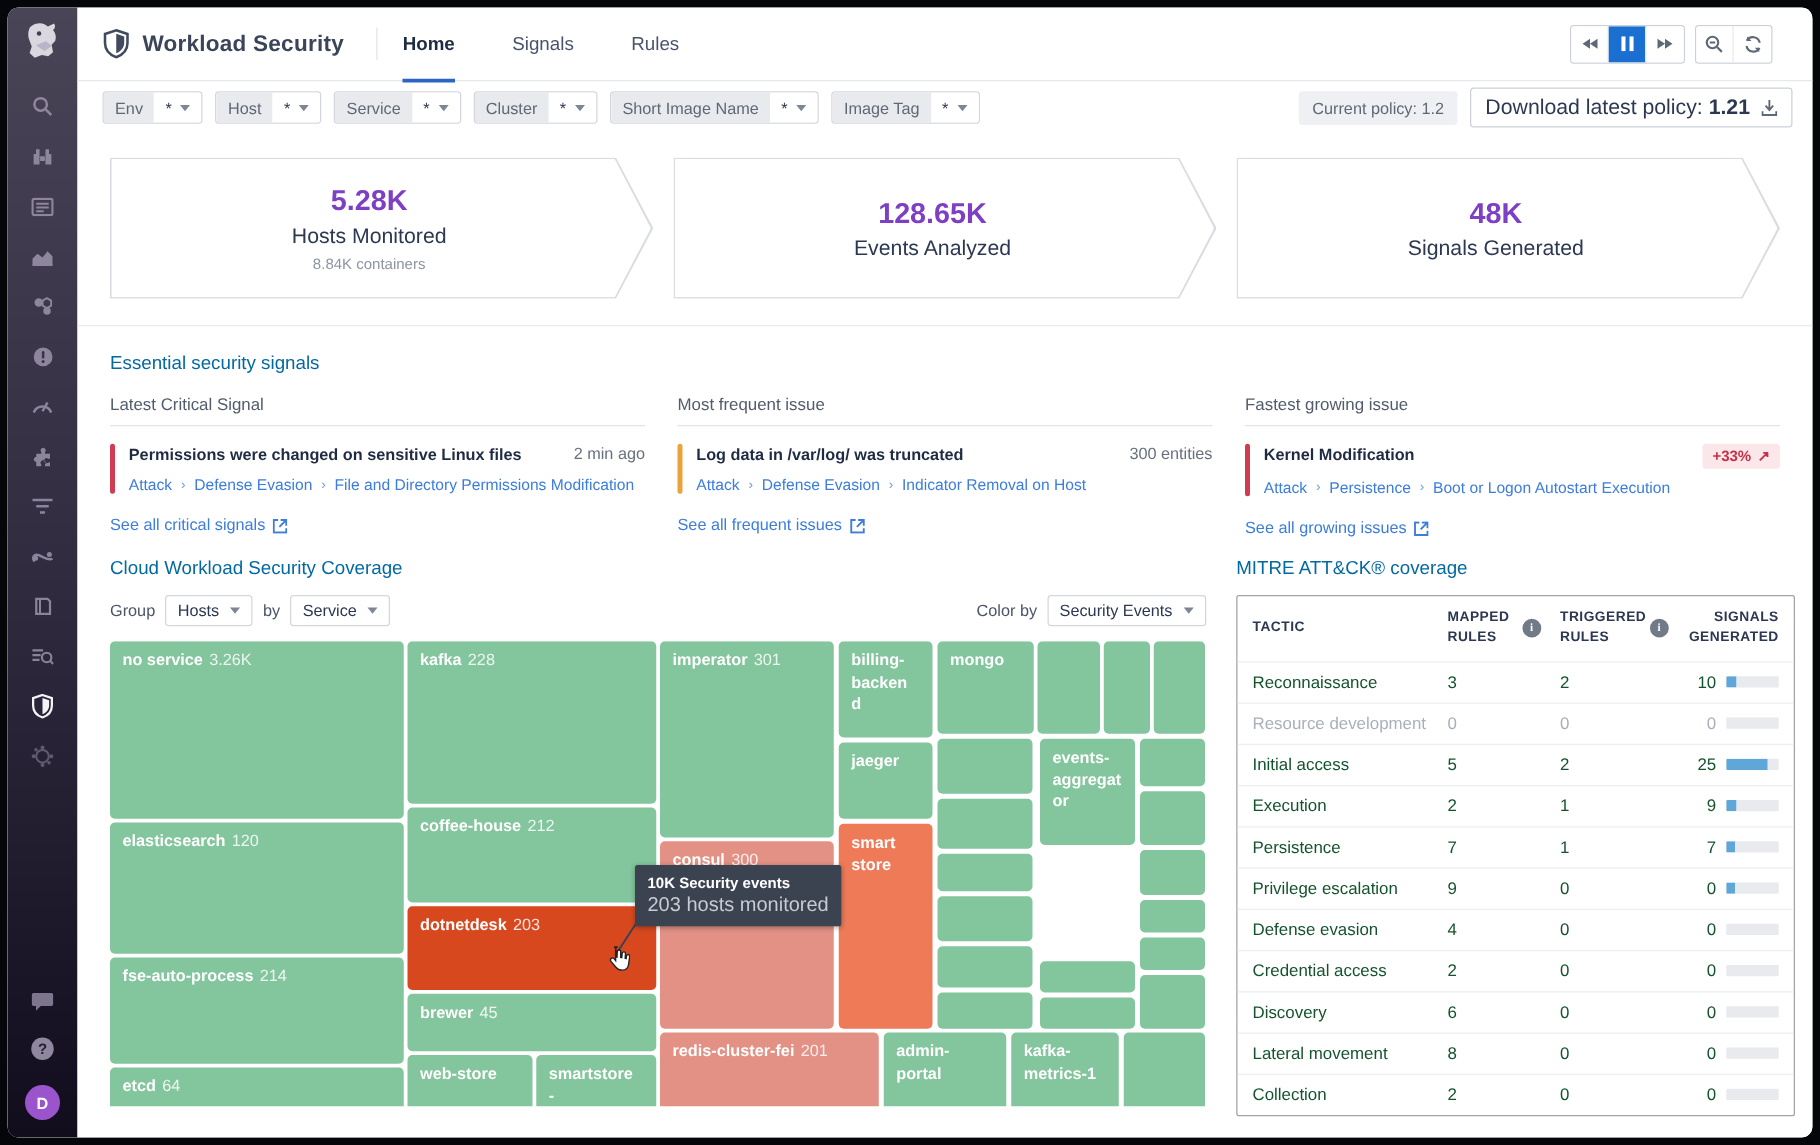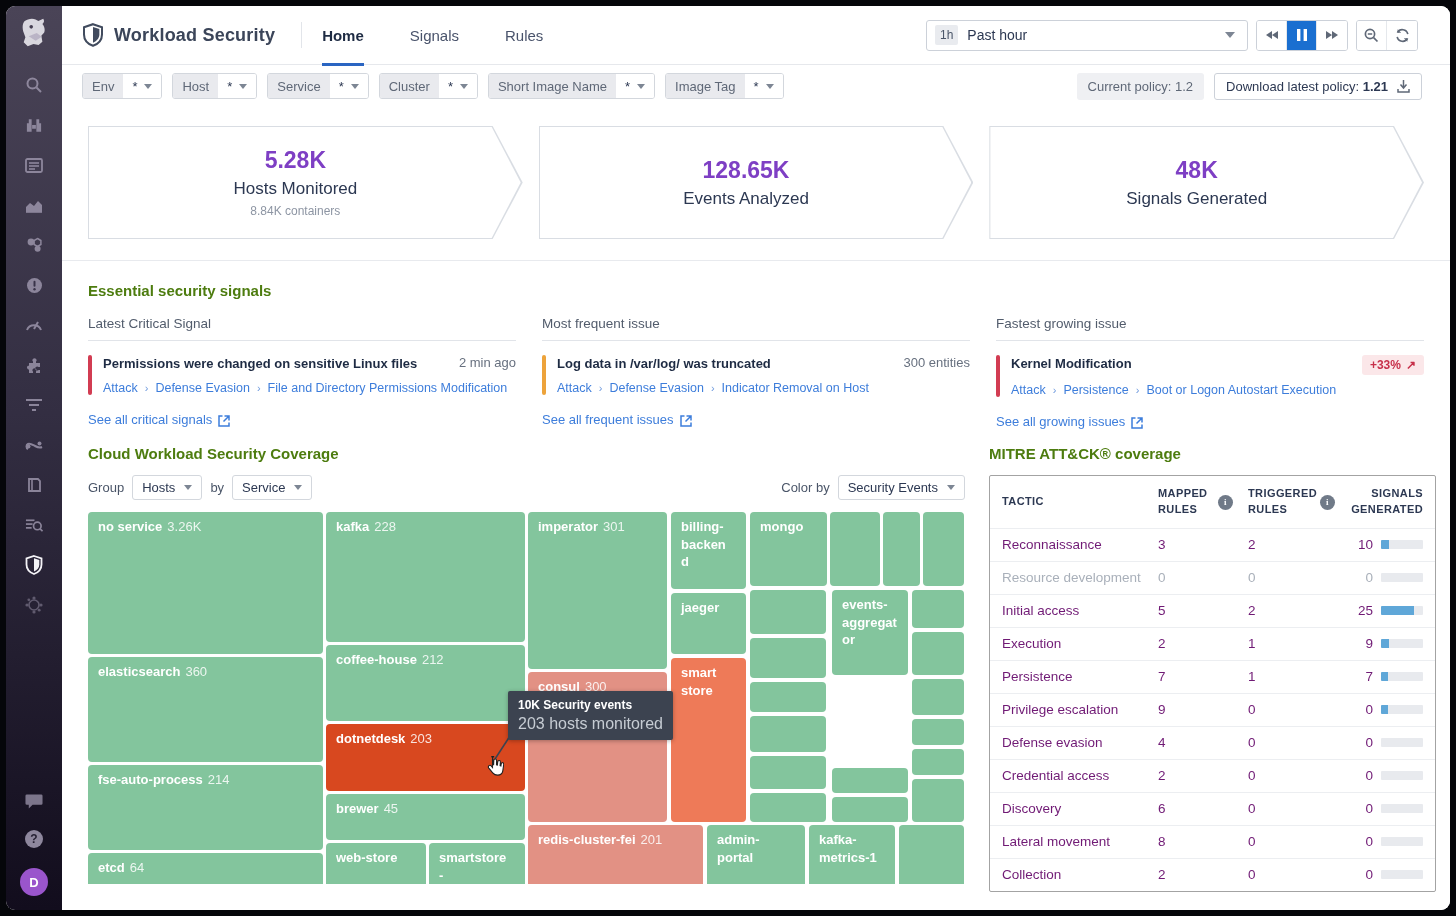--- a/index.html
+++ b/index.html
@@ -30,43 +30,43 @@
   .timepicker{width:322px;height:31px;border:1px solid #ccd1d9;border-radius:3px;display:flex;align-items:center;padding:0 12px 0 8px;gap:9px;cursor:pointer;background:#fff}
   .chip-1h{background:#e9ebef;border-radius:2px;font-size:12px;color:#4a5568;padding:3px 5px}
   .tp-label{font-size:14px;color:#2c3852}
   .caret{width:0;height:0;border-left:5px solid transparent;border-right:5px solid transparent;border-top:6px solid #7d8694;margin-left:auto}
   .caret.sm{border-left-width:4px;border-right-width:4px;border-top-width:5px;margin-left:0}
   .btn-group{display:flex;border:1px solid #ccd1d9;border-radius:3px;overflow:hidden;height:31px;background:#fff}
   .icon-btn{width:30px;display:flex;align-items:center;justify-content:center;background:#fff;border-right:1px solid #e5e8ec;cursor:pointer}
   .icon-btn:last-child{border-right:none}
   .icon-btn.blue{background:#1a6fd0}
 
-  .filterbar{height:42px;flex:none;display:flex;align-items:center;padding:0 28px 0 20px;gap:10px}
+  .filterbar{height:42px;flex:none;display:flex;align-items:center;padding:0 16px 0 20px;gap:10px}
   .pill{display:flex;height:26px;border:1px solid #d3d7dd;border-radius:3px;overflow:hidden;font-size:13px;cursor:pointer;background:#fff}
   .pill-label{background:#e9eaee;color:#5f6877;padding:0 9px;display:flex;align-items:center}
   .pill-value{background:#fff;color:#2c3852;padding:0 9px;display:flex;align-items:center;gap:7px}
   .policybar{margin-left:auto;display:flex;gap:10px;align-items:center}
   .policy-chip{background:#eff0f3;color:#5f6877;font-size:13px;padding:6px 11px;border-radius:3px}
-  .policy-btn{border:1px solid #ccd1d9;border-radius:3px;background:#fff;font-size:13px;color:#2c3852;padding:5px 11px;display:flex;gap:9px;align-items:center;cursor:pointer}
+  .policy-btn{border:1px solid #ccd1d9;border-radius:3px;background:#fff;font-size:17px;color:#2c3852;padding:5px 11px;display:flex;gap:9px;align-items:center;cursor:pointer}
   .policy-btn b{font-weight:bold}
 
   
   .statsband{flex:none;display:flex;gap:16px;padding:19px 26px 21px;border-bottom:1px solid #e8eaee}
   .stat-card{flex:1;height:113px;position:relative;cursor:default}
   .stat-shape{position:absolute;inset:0;background:#d9dde3;clip-path:polygon(0 0,calc(100% - 30px) 0,100% 50%,calc(100% - 30px) 100%,0 100%)}
   .stat-shape-in{position:absolute;left:1px;top:1px;right:2px;bottom:1px;background:#fff;clip-path:polygon(0 0,calc(100% - 29px) 0,100% 50%,calc(100% - 29px) 100%,0 100%)}
   .stat-content{position:absolute;inset:0;display:flex;flex-direction:column;align-items:center;justify-content:center;gap:5px;padding-right:20px}
   .stat-value{font-size:23px;font-weight:bold;color:#7e3fc4}
   .stat-label{font-size:17px;color:#2c3852}
   .stat-sub{font-size:12px;color:#8d95a3}
   .stat-sub:empty{display:none}
 
   
   .section-es{padding:21px 26px 6px}
-  .h2{font-size:15px;font-weight:bold;color:#4d7c0f}
+  .h2{font-size:15px;font-weight:normal;color:#0369a1}
   .es-cols{display:flex;gap:26px;margin-top:2px}
   .es-col{flex:1;min-width:0}
   .col-head{font-size:13.5px;color:#525c6c;padding:15px 0 9px;border-bottom:1px solid #e1e4e9;margin-bottom:14px}
   .sig{display:flex;gap:11px}
   .sig-bar{width:4px;border-radius:2px;flex:none}
   .sig-body{flex:1;min-width:0}
   .sig-row1{display:flex;justify-content:space-between;align-items:flex-start;gap:10px}
   .sig-title{font-size:13px;font-weight:bold;color:#1e2b43;line-height:1.35}
   .sig-meta{font-size:13px;color:#67707f;white-space:nowrap}
   .badge-up{background:#fbe7e9;color:#c7304a;font-size:12px;font-weight:bold;padding:3px 8px;border-radius:3px;display:inline-flex;gap:5px;align-items:center;white-space:nowrap}
@@ -88,21 +88,21 @@
   .tm-tooltip{position:absolute;left:420px;top:179px;background:#3c4350;border-radius:2px;padding:7px 10px;z-index:4;box-shadow:0 1px 4px rgba(0,0,0,.3);white-space:nowrap}
   .tm-tt1{font-size:12px;font-weight:bold;color:#fff}
   .tm-tt2{font-size:16px;color:#c6ccd3;margin-top:3px}
   .tm-overlay{position:absolute;inset:0;z-index:3;pointer-events:none}
 
   
   .mitre{flex:1;min-width:0}
   .mitre-table{border:1px solid #a3a3a3;border-radius:2px;margin-top:13px;overflow:hidden;background:#fff}
   .m-grid{display:grid;grid-template-columns:156px 60px 30px 72px 30px 1fr;align-items:center;padding:8px 12px}
   .m-head{font-size:11px;font-weight:bold;color:#2c3852;letter-spacing:.4px;line-height:1.45;padding-top:10px;padding-bottom:10px}
-  .m-row{border-top:1px solid #eceef1;font-size:13.5px;color:#701a75;height:33px}
+  .m-row{border-top:1px solid #eceef1;font-size:13.5px;color:#14532d;height:33px}
   .m-row.dim{color:#a9b0ba}
   .m-sig{display:flex;justify-content:flex-end;align-items:center;gap:8px}
   .bartrack{width:42px;height:9px;background:#e8eaee;border-radius:1px;overflow:hidden}
   .barfill{height:100%;background:#5fa7d8}
   .info-i{width:15px;height:15px;border-radius:50%;background:#707a88;color:#fff;font-size:9px;font-weight:bold;display:inline-flex;align-items:center;justify-content:center;cursor:pointer;font-family:"Liberation Serif",serif}
 
   svg{display:block}
 </style>
 </head>
 <body>
@@ -239,25 +239,20 @@
         <span class="brand-title">Workload Security</span>
       </div>
       <div class="vdiv"></div>
       <div class="tabs">
         <div class="tab active">Home</div>
         <div class="tab">Signals</div>
         <div class="tab">Rules</div>
       </div>
 
       <div class="topbar-right">
-        <div class="timepicker">
-          <span class="chip-1h">1h</span>
-          <span class="tp-label">Past hour</span>
-          <span class="caret"></span>
-        </div>
         <div class="btn-group">
           <div class="icon-btn">
               <svg width="14" height="10" viewBox="0 0 14 10">
                 <path d="M7 5L13 1v8zM1 5L7 1v8z" fill="#5f6877"></path>
               </svg>
             </div>
           <div class="icon-btn blue">
               <svg width="10" height="12" viewBox="0 0 10 12">
                 <rect x="0" y="0" width="3.4" height="12" fill="#fff"></rect>
                 <rect x="6.6" y="0" width="3.4" height="12" fill="#fff"></rect>
@@ -510,21 +505,21 @@
             <svg width="20" height="22" viewBox="0 0 20 22">
                 <path d="M7.2 1.6c.9 0 1.5.8 1.5 1.8v6.2l.9.1.2-4.1c0-1 .6-1.6 1.4-1.6.9 0 1.4.7 1.4 1.7l-.1 4.2.9.2.3-3.2c.1-1 .8-1.5 1.6-1.4.8.1 1.2.8 1.1 1.8l-.3 3.3.8.3.3-2c.2-.9.9-1.4 1.6-1.2.7.2 1 1 .9 1.9l-.9 6.2c-.4 2.6-2.3 4.3-5.1 4.3-2.4 0-3.8-.8-5-2.3l-3.9-4.7c-.6-.8-.5-1.8.2-2.4.7-.6 1.7-.4 2.4.4l1.1 1.4V3.4c0-1 .7-1.8 1.7-1.8z" fill="#fff" stroke="#222" stroke-width="1.1"></path>
               </svg>
           </div>
 
   <div class="tile" style="left: 0px; top: 0px; width: 235px; height: 142px; background: rgb(131, 197, 157);">
     <span class="tname">no service</span><span class="tcount">3.26K</span>
   </div>
 
   <div class="tile" style="left: 0px; top: 145px; width: 235px; height: 105px; background: rgb(131, 197, 157);">
-    <span class="tname">elasticsearch</span><span class="tcount">360</span>
+    <span class="tname">elasticsearch</span><span class="tcount">120</span>
   </div>
 
   <div class="tile" style="left: 0px; top: 253px; width: 235px; height: 85px; background: rgb(131, 197, 157);">
     <span class="tname">fse-auto-process</span><span class="tcount">214</span>
   </div>
 
   <div class="tile" style="left: 0px; top: 341px; width: 235px; height: 80px; background: rgb(131, 197, 157);">
     <span class="tname">etcd</span><span class="tcount">64</span>
   </div>
 

